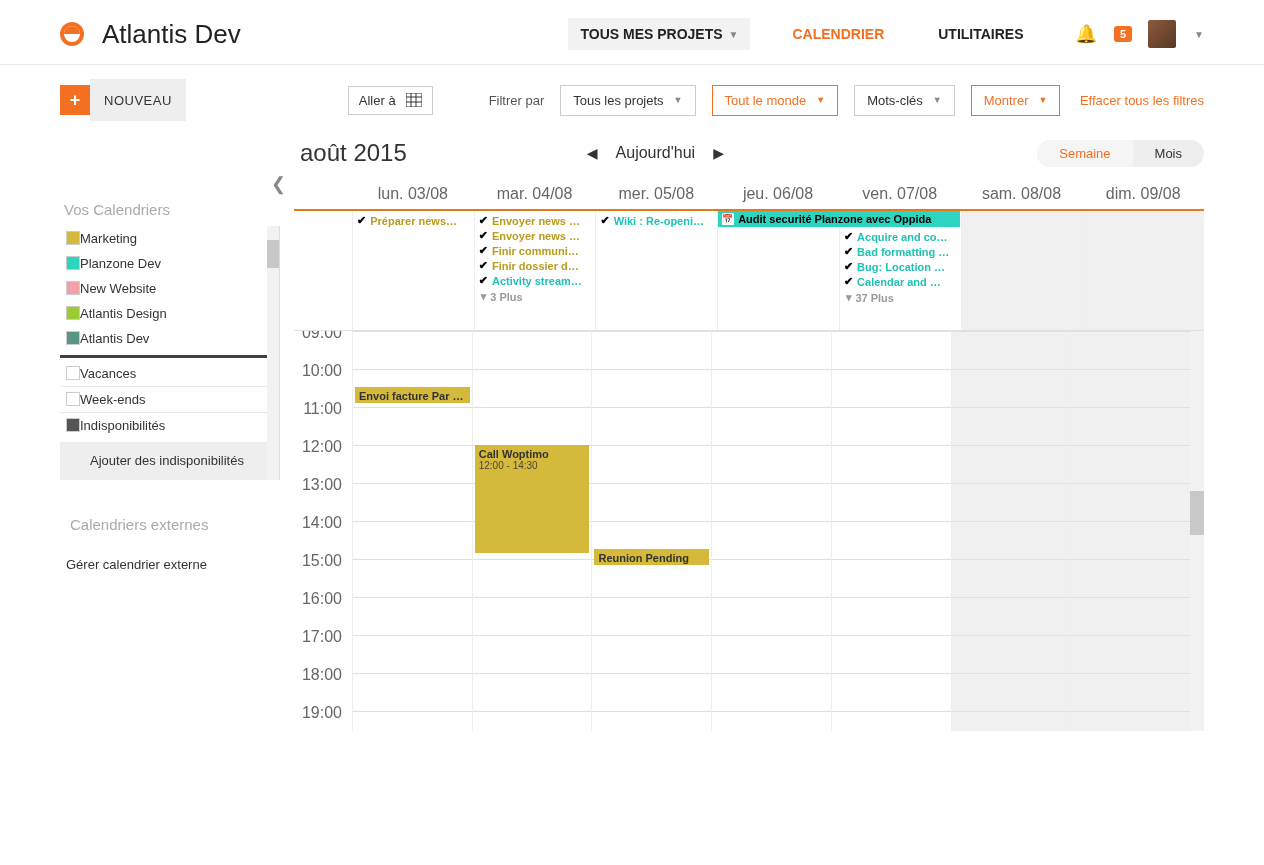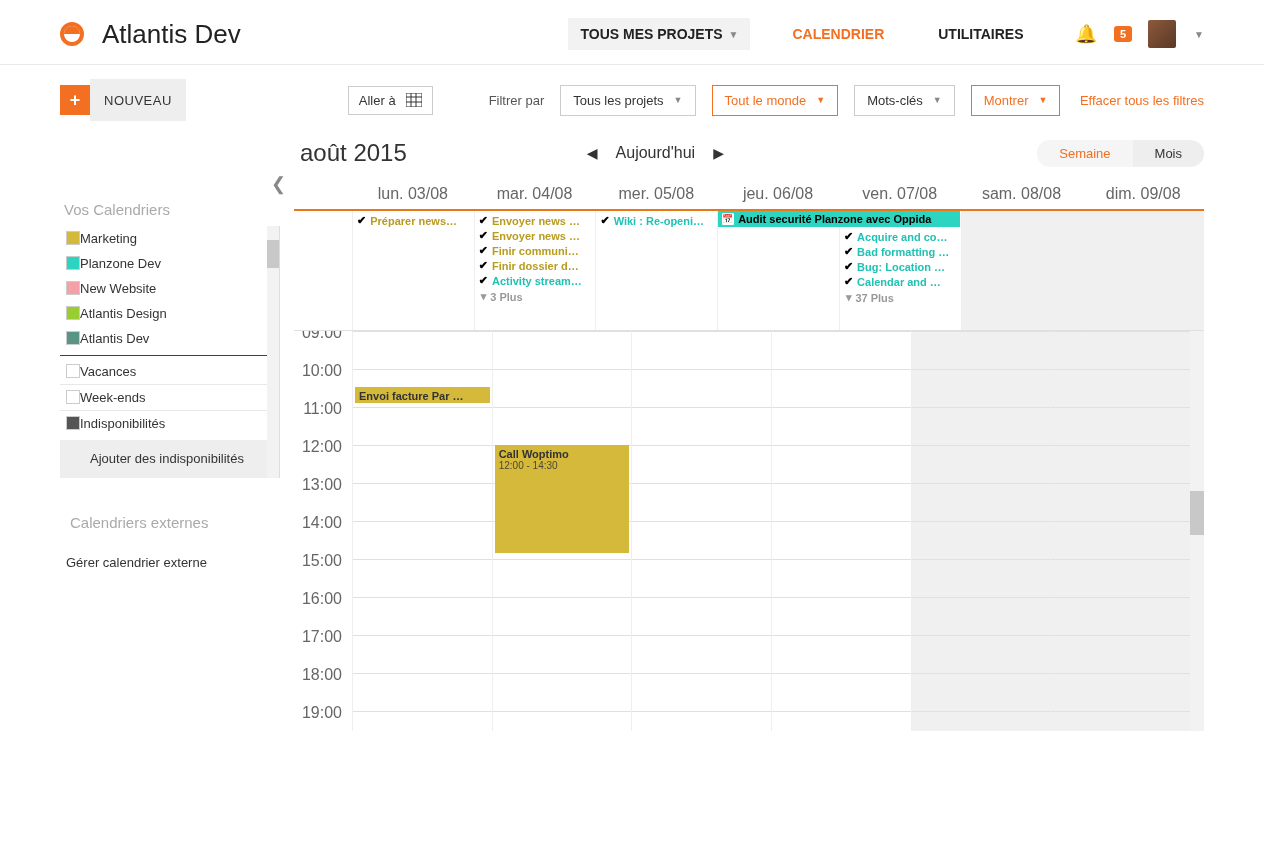--- a/index.html
+++ b/index.html
@@ -195,21 +195,21 @@
           </div>
           <div class="cal-item">
             <span class="cal-swatch" style="background:#9acd32"></span>
             <span>Atlantis Design</span>
           </div>
           <div class="cal-item">
             <span class="cal-swatch" style="background:#5a9485"></span>
             <span>Atlantis Dev</span>
           </div>
         </div>
-      <div class="cal-item" style="border-top:1px solid #404040;margin-top:4px;padding-top:8px;">
+      <div class="cal-item" style="border-top:3px solid #404040;margin-top:4px;padding-top:8px;">
         <span class="cal-swatch" style="background:#fff"></span>
         <span>Vacances</span>
       </div>
       <div class="cal-item" style="border-top:1px solid #e8e8e8;">
         <span class="cal-swatch" style="background:#fff"></span>
         <span>Week-ends</span>
       </div>
       <div class="cal-item" style="border-top:1px solid #e8e8e8;">
         <span class="cal-swatch" style="background:#555"></span>
         <span>Indisponibilités</span>
@@ -350,20 +350,36 @@
             <div class="hour-line"></div>
             <div class="hour-line"></div>
             <div class="hour-line"></div>
             <div class="hour-line"></div>
             <div class="hour-line"></div>
         <div class="event" style="top:114px;height:108px">
             <div>Call Woptimo</div>
             <div class="event-time">12:00 - 14:30</div>
           </div>
           </div>
+        <div class="grid-col" id="col-2">
+          <div class="hour-line"></div>
+            <div class="hour-line"></div>
+            <div class="hour-line"></div>
+            <div class="hour-line"></div>
+            <div class="hour-line"></div>
+            <div class="hour-line"></div>
+            <div class="hour-line"></div>
+            <div class="hour-line"></div>
+            <div class="hour-line"></div>
+            <div class="hour-line"></div>
+            <div class="hour-line"></div>
+        <div class="event short" style="top:218px">
+            <span>Reunion Pending</span>
+          </div>
+          </div>
         <div class="grid-col" id="col-3">
           <div class="hour-line"></div>
             <div class="hour-line"></div>
             <div class="hour-line"></div>
             <div class="hour-line"></div>
             <div class="hour-line"></div>
             <div class="hour-line"></div>
             <div class="hour-line"></div>
             <div class="hour-line"></div>
             <div class="hour-line"></div>

